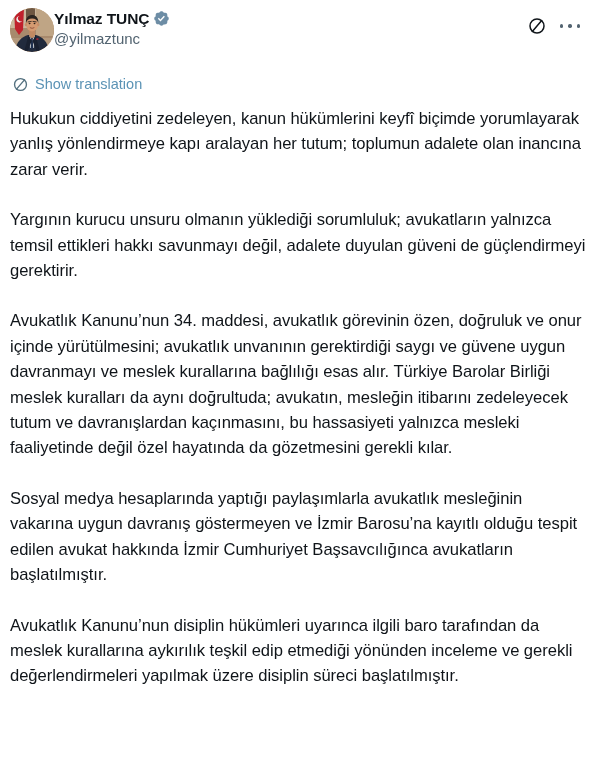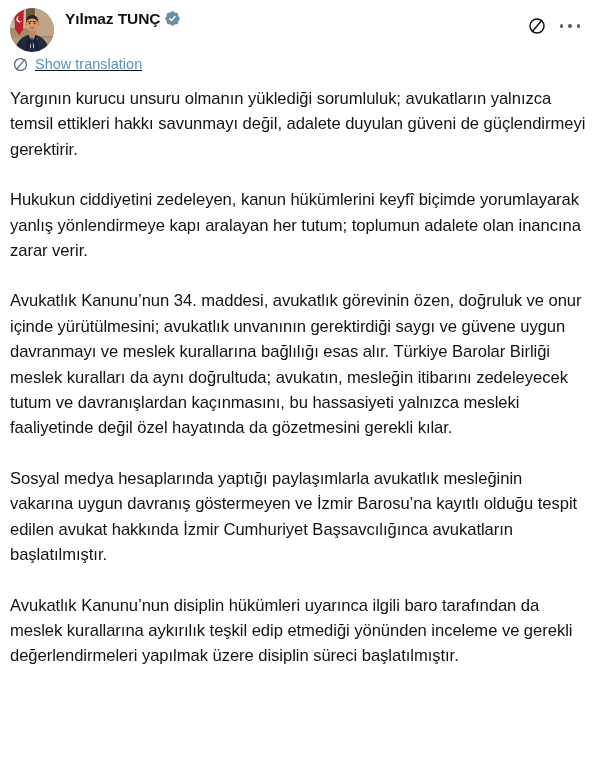--- a/index.html
+++ b/index.html
@@ -36,21 +36,20 @@
     border-radius: 50%;
     overflow: hidden;
     flex: 0 0 44px;
     position: relative;
     background: #c9a88a;
     cursor: pointer;
   }
   .avatar svg { display: block; width: 44px; height: 44px; }
 
   .identity {
-    margin-left: 11px;
     display: flex;
     flex-direction: column;
     justify-content: center;
     padding-top: 1px;
     min-width: 0;
   }
   .name-row {
     display: flex;
     align-items: center;
     line-height: 19px;
@@ -110,24 +109,24 @@
     width: 3.4px;
     height: 3.4px;
     border-radius: 50%;
     background: #536471;
   }
 
   
   .translation-row {
     display: flex;
     align-items: center;
+    margin-top: 20px;
     margin-left: 2px;
     cursor: pointer;
     width: max-content;
-    text-decoration: underline;
   }
   .translation-icon {
     width: 17px;
     height: 17px;
     flex: 0 0 17px;
     margin-right: 6px;
   }
   .translation-icon svg { display: block; width: 17px; height: 17px; }
   .translation-label {
     font-size: 14.5px;
@@ -209,20 +208,21 @@
 
     <div class="identity">
       <div class="name-row">
         <span class="display-name">Yılmaz TUNÇ</span>
         <span class="verified-badge">
           <svg viewBox="0 0 22 22" xmlns="http://www.w3.org/2000/svg" aria-hidden="true">
             <path fill="#6d8da5" d="M20.396 11c-.018-.646-.215-1.275-.57-1.816-.354-.54-.852-.972-1.438-1.246.223-.607.27-1.264.14-1.897-.131-.634-.437-1.218-.882-1.687-.47-.445-1.053-.75-1.687-.882-.633-.13-1.29-.083-1.897.14-.273-.587-.704-1.086-1.245-1.44S11.647 1.62 11 1.604c-.646.017-1.273.213-1.813.568s-.969.854-1.24 1.44c-.608-.223-1.267-.272-1.902-.14-.635.13-1.22.436-1.69.882-.445.47-.749 1.055-.878 1.688-.13.633-.08 1.29.144 1.896-.587.274-1.087.705-1.443 1.245-.356.54-.555 1.17-.574 1.817.02.647.218 1.276.574 1.817.356.54.856.972 1.443 1.245-.224.606-.274 1.263-.144 1.896.13.634.433 1.218.877 1.688.47.443 1.054.747 1.687.878.633.132 1.29.084 1.897-.136.274.586.705 1.084 1.246 1.439.54.354 1.17.551 1.816.569.647-.016 1.276-.213 1.817-.567s.972-.854 1.245-1.44c.604.239 1.266.296 1.903.164.636-.132 1.22-.447 1.68-.907.46-.46.776-1.044.908-1.681s.075-1.299-.165-1.903c.586-.274 1.084-.705 1.439-1.246.354-.54.551-1.17.569-1.816zM9.662 14.85l-3.429-3.428 1.293-1.302 2.072 2.072 4.4-4.794 1.347 1.246z"></path>
           </svg>
         </span>
       </div>
+      <div class="handle">@yilmaztunc</div>
     </div>
 
     <div class="header-actions">
       <span class="grok-btn">
         <svg viewBox="0 0 24 24" xmlns="http://www.w3.org/2000/svg" aria-hidden="true">
           <circle cx="12" cy="12" r="8.4" fill="none" stroke="#0f1419" stroke-width="1.8"></circle>
           <line x1="17.6" y1="5.4" x2="6.4" y2="18.6" stroke="#0f1419" stroke-width="1.8" stroke-linecap="round"></line>
         </svg>
       </span>
       <span class="more-btn">
@@ -237,20 +237,20 @@
     <span class="translation-icon">
       <svg viewBox="0 0 24 24" xmlns="http://www.w3.org/2000/svg" aria-hidden="true">
         <circle cx="12" cy="12" r="8.4" fill="none" stroke="#53707f" stroke-width="1.9"></circle>
         <line x1="17.6" y1="5.4" x2="6.4" y2="18.6" stroke="#53707f" stroke-width="1.9" stroke-linecap="round"></line>
       </svg>
     </span>
     <span class="translation-label">Show translation</span>
   </div>
 
   <div class="post-body" id="post-body">
+      <p>Hukukun ciddiyetini zedeleyen, kanun hükümlerini keyfî biçimde yorumlayarak yanlış yönlendirmeye kapı aralayan her tutum; toplumun adalete olan inancına zarar verir.</p>
       <p>Yargının kurucu unsuru olmanın yüklediği sorumluluk; avukatların yalnızca temsil ettikleri hakkı savunmayı değil, adalete duyulan güveni de güçlendirmeyi gerektirir.</p>
-      <p>Hukukun ciddiyetini zedeleyen, kanun hükümlerini keyfî biçimde yorumlayarak yanlış yönlendirmeye kapı aralayan her tutum; toplumun adalete olan inancına zarar verir.</p>
       <p>Avukatlık Kanunu’nun 34. maddesi, avukatlık görevinin özen, doğruluk ve onur içinde yürütülmesini; avukatlık unvanının gerektirdiği saygı ve güvene uygun davranmayı ve meslek kurallarına bağlılığı esas alır. Türkiye Barolar Birliği meslek kuralları da aynı doğrultuda; avukatın, mesleğin itibarını zedeleyecek tutum ve davranışlardan kaçınmasını, bu hassasiyeti yalnızca mesleki faaliyetinde değil özel hayatında da gözetmesini gerekli kılar.</p>
       <p>Sosyal medya hesaplarında yaptığı paylaşımlarla avukatlık mesleğinin vakarına uygun davranış göstermeyen ve İzmir Barosu’na kayıtlı olduğu tespit edilen avukat hakkında İzmir Cumhuriyet Başsavcılığınca avukatların başlatılmıştır.</p>
       <p>Avukatlık Kanunu’nun disiplin hükümleri uyarınca ilgili baro tarafından da meslek kurallarına aykırılık teşkil edip etmediği yönünden inceleme ve gerekli değerlendirmeleri yapılmak üzere disiplin süreci başlatılmıştır.</p>
     </div>
 
 </div>
 
 </body></html>

